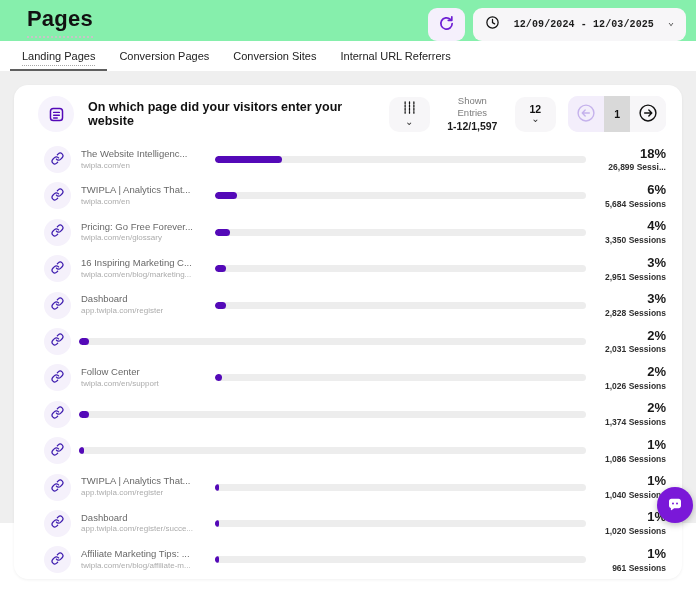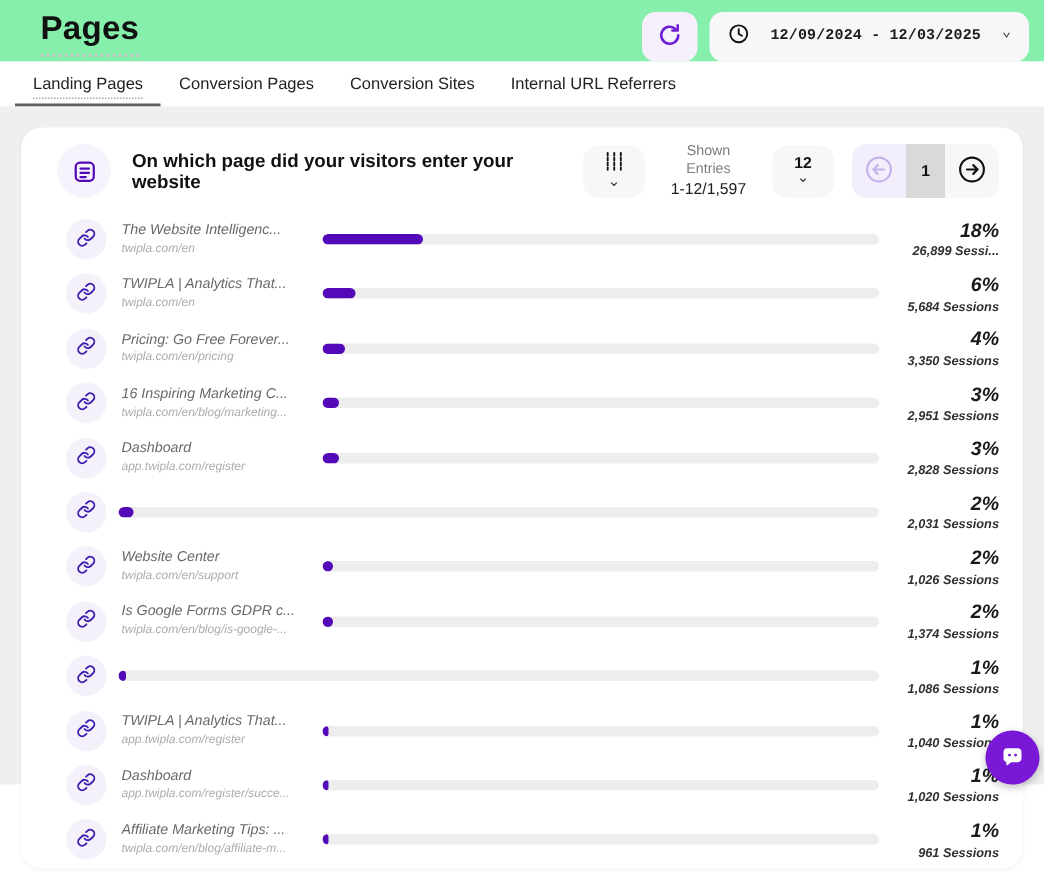--- a/index.html
+++ b/index.html
@@ -35,31 +35,31 @@
   .card-title-icon { width:36px; height:36px; border-radius:50%; background:#f6f3fc;
     display:flex; align-items:center; justify-content:center; flex:0 0 auto; }
   .card-title { font-size:12.5px; font-weight:700; color:#111; margin-left:14px; }
   .header-controls { margin-left:auto; display:flex; align-items:center; gap:12px; }
   .icon-sq-btn { width:42px; height:35px; border-radius:10px; background:#f7f6f8; border:none;
     display:flex; flex-direction:column; align-items:center; justify-content:center; gap:1px;
     cursor:pointer; font-family:inherit;text-align:right; }
   .icon-sq-btn .num { font-size:10.5px; font-weight:700; color:#111; }
   .shown-entries { text-align:center; line-height:1.3; }
   .shown-entries .lbl { font-size:9.5px; color:#7c7c7c; }
-  .shown-entries .val { font-size:10.5px; font-weight:400; color:#1c1c1c; }
+  .shown-entries .val { font-size:10.5px; font-weight:700; color:#1c1c1c; }
   .pagination { display:flex; align-items:stretch; background:#f3eefb; border-radius:10px;
     overflow:hidden; height:36px; }
   .pg-cell { width:30px; display:flex; align-items:center; justify-content:center; border:none;
     background:transparent; cursor:pointer; font-family:inherit; }
   .pg-prev { width:36px; background:#f3eefb; }
   .pg-current { width:27px; background:#d9d9d9; font-size:10.5px; font-weight:700; color:#111; }
   .pg-next { width:36px; background:#f7f6f8; }
 
   
-  .rows { padding:4px 2px 0 10px;font-style:italic; }
+  .rows { padding:4px 2px 0 10px; }
   .row { display:flex; align-items:center; height:36.4px; }
   .link-btn { width:27px; height:27px; border-radius:50%; background:#f5f1fb; border:none;
     display:flex; align-items:center; justify-content:center; cursor:pointer; flex:0 0 auto;
     margin-left:6px; }
   .row-text { width:126px; margin-left:10px; line-height:1.35; overflow:hidden; }
   .row-title { font-size:9.5px; color:#686868; white-space:nowrap; overflow:hidden; }
   .row-url { font-size:8px; color:#acacac; white-space:nowrap; overflow:hidden; }
   .bar-wrap { flex:1; margin:0 10px 0 8px; }
   .bar-track { height:7px; border-radius:4px; background:#ededed; position:relative; overflow:hidden; }
   .bar-fill { height:7px; border-radius:4px; background:#5409b8; }
@@ -213,21 +213,21 @@
     <button class="link-btn">
       <span>
         <svg width="13" height="13" viewBox="0 0 24 24" fill="none" stroke="#3f1daf" stroke-width="2.3" stroke-linecap="round" stroke-linejoin="round">
           <path d="M10 13a5 5 0 0 0 7.54.54l3-3a5 5 0 0 0-7.07-7.07l-1.72 1.71"></path>
           <path d="M14 11a5 5 0 0 0-7.54-.54l-3 3a5 5 0 0 0 7.07 7.07l1.71-1.71"></path>
         </svg>
       </span>
     </button>
     <div class="row-text">
       <div class="row-title">Pricing: Go Free Forever...</div>
-      <div class="row-url">twipla.com/en/pricing</div>
+      <div class="row-url">twipla.com/en/glossary</div>
     </div>
     <div class="bar-wrap">
       <div class="bar-track">
         <div class="bar-fill" style="width: max(4%, 4px);"></div>
       </div>
     </div>
     <div class="row-values">
       <div class="row-percent">4%</div>
       <div class="row-sessions">3,350 Sessions</div>
     </div>
@@ -304,21 +304,21 @@
   <div class="row">
     <button class="link-btn">
       <span>
         <svg width="13" height="13" viewBox="0 0 24 24" fill="none" stroke="#3f1daf" stroke-width="2.3" stroke-linecap="round" stroke-linejoin="round">
           <path d="M10 13a5 5 0 0 0 7.54.54l3-3a5 5 0 0 0-7.07-7.07l-1.72 1.71"></path>
           <path d="M14 11a5 5 0 0 0-7.54-.54l-3 3a5 5 0 0 0 7.07 7.07l1.71-1.71"></path>
         </svg>
       </span>
     </button>
     <div class="row-text">
-      <div class="row-title">Website Center</div>
+      <div class="row-title">Follow Center</div>
       <div class="row-url">twipla.com/en/support</div>
     </div>
     <div class="bar-wrap">
       <div class="bar-track">
         <div class="bar-fill" style="width: max(2%, 4px);"></div>
       </div>
     </div>
     <div class="row-values">
       <div class="row-percent">2%</div>
       <div class="row-sessions">1,026 Sessions</div>
@@ -327,24 +327,20 @@
 
   <div class="row">
     <button class="link-btn">
       <span>
         <svg width="13" height="13" viewBox="0 0 24 24" fill="none" stroke="#3f1daf" stroke-width="2.3" stroke-linecap="round" stroke-linejoin="round">
           <path d="M10 13a5 5 0 0 0 7.54.54l3-3a5 5 0 0 0-7.07-7.07l-1.72 1.71"></path>
           <path d="M14 11a5 5 0 0 0-7.54-.54l-3 3a5 5 0 0 0 7.07 7.07l1.71-1.71"></path>
         </svg>
       </span>
     </button>
-    <div class="row-text">
-      <div class="row-title">Is Google Forms GDPR c...</div>
-      <div class="row-url">twipla.com/en/blog/is-google-...</div>
-    </div>
     <div class="bar-wrap">
       <div class="bar-track">
         <div class="bar-fill" style="width: max(2%, 4px);"></div>
       </div>
     </div>
     <div class="row-values">
       <div class="row-percent">2%</div>
       <div class="row-sessions">1,374 Sessions</div>
     </div>
   </div>

